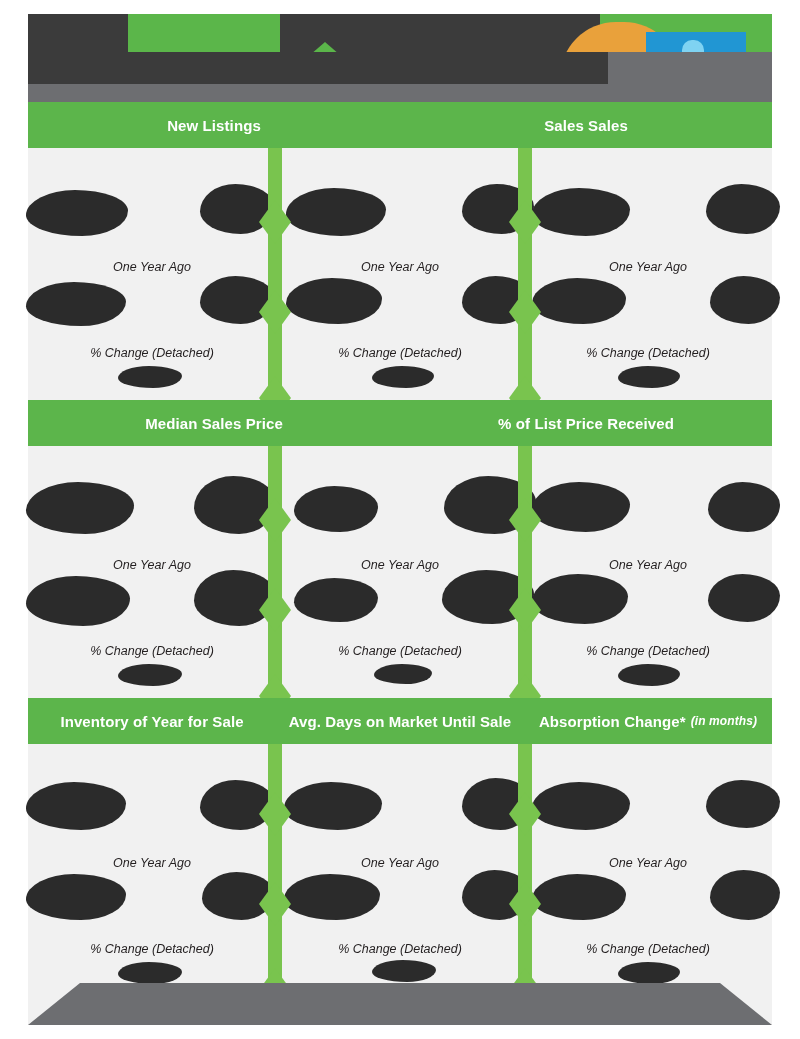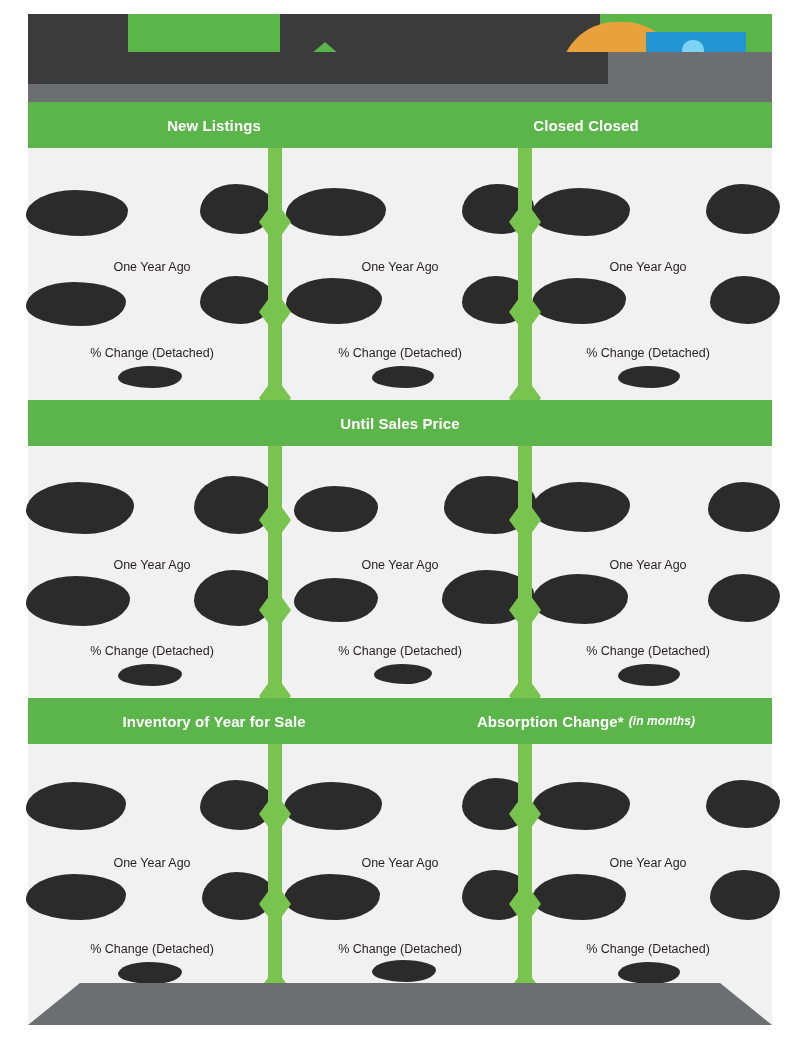--- a/index.html
+++ b/index.html
@@ -152,20 +152,21 @@
 
   .section-body {
     position: relative;
     height: 252px;
     display: flex;
     background: #f1f1f1;
   }
   .section-body .col {
     flex: 1 1 33.3333%;
     position: relative;
+    font-style: italic;
   }
 
   
   .divider {
     position: absolute;
     top: 0;
     width: 14px;
     height: 100%;
     background: #79c44e;
   }
@@ -241,21 +242,21 @@
   </div>
 
   <div class="sheet">
 
     <div class="section">
       <div class="section-header">
         <div class="col">
           <span>New Listings</span>
         </div>
         <div class="col">
-          <span>Closed Closed</span>
+          <span>Sales Sales</span>
         </div>
       </div>
       <div class="section-body">
 
         <div class="col">
           <div class="blob" style="left:-2px;top:42px;width:102px;height:46px;"></div>
           <div class="blob" style="left:172px;top:36px;width:74px;height:50px;"></div>
           <div class="lbl" style="top:112px;">One Year Ago</div>
           <div class="blob" style="left:-2px;top:134px;width:100px;height:44px;"></div>
           <div class="blob" style="left:172px;top:128px;width:74px;height:48px;"></div>
@@ -295,21 +296,24 @@
           <div class="bulge" style="top:52px;"></div>
           <div class="bulge" style="top:142px;"></div>
           <div class="bulge" style="top:228px;"></div>
         </div>
       </div>
     </div>
 
     <div class="section">
       <div class="section-header">
         <div class="col">
-          <span>Until Sales Price</span>
+          <span>Median Sales Price</span>
+        </div>
+        <div class="col">
+          <span>% of List Price Received</span>
         </div>
       </div>
       <div class="section-body">
 
         <div class="col">
           <div class="blob" style="left:-2px;top:36px;width:108px;height:52px;"></div>
           <div class="blob" style="left:166px;top:30px;width:82px;height:58px;"></div>
           <div class="lbl" style="top:112px;">One Year Ago</div>
           <div class="blob" style="left:-2px;top:130px;width:104px;height:50px;"></div>
           <div class="blob" style="left:166px;top:124px;width:82px;height:56px;"></div>
@@ -352,20 +356,23 @@
         </div>
       </div>
     </div>
 
     <div class="section">
       <div class="section-header">
         <div class="col">
           <span>Inventory of Year for Sale</span>
         </div>
         <div class="col">
+          <span>Avg. Days on Market Until Sale</span>
+        </div>
+        <div class="col">
           <span>Absorption Change*</span>
           <span class="sub">(in months)</span>
         </div>
       </div>
       <div class="section-body">
 
         <div class="col">
           <div class="blob" style="left:-2px;top:38px;width:100px;height:48px;"></div>
           <div class="blob" style="left:172px;top:36px;width:74px;height:50px;"></div>
           <div class="lbl" style="top:112px;">One Year Ago</div>

